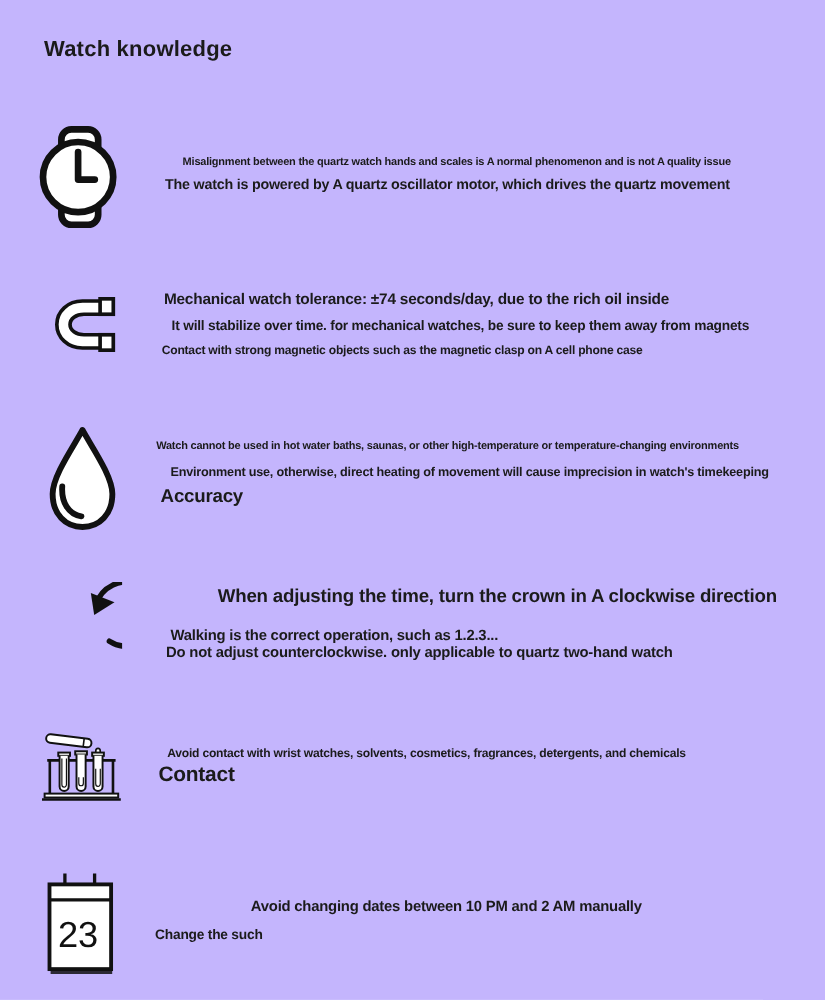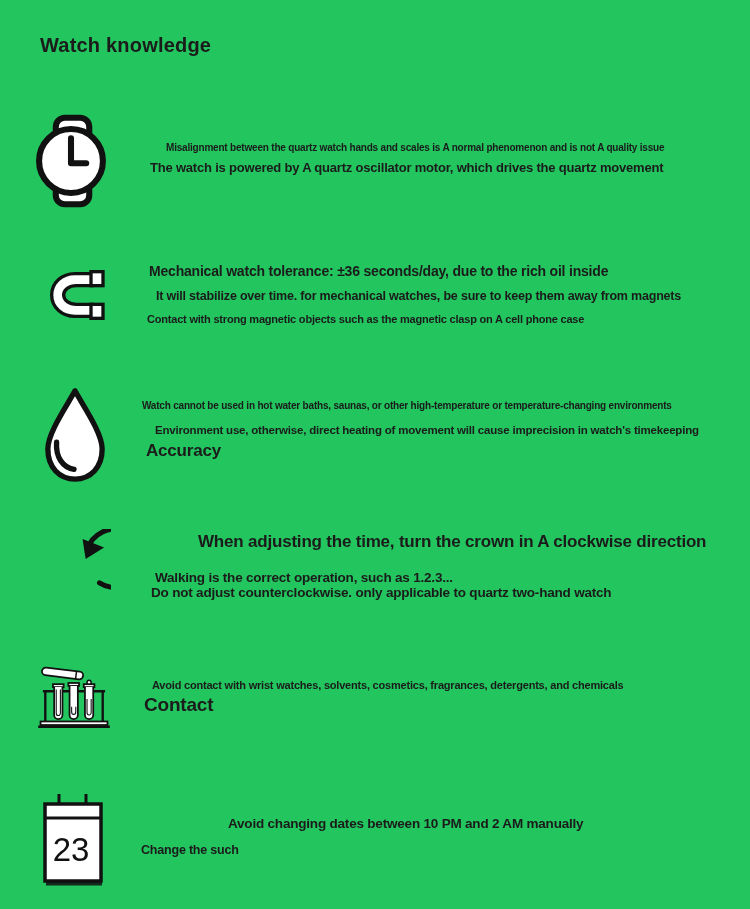--- a/index.html
+++ b/index.html
@@ -1,20 +1,20 @@
 <!DOCTYPE html>
 <html><head>
 <meta charset="utf-8">
 <style>
   html, body { margin: 0; padding: 0; background: #ffffff; }
   .page {
     position: relative;
     width: 750px;
     height: 909px;
-    background: #22c55e;
+    background: #c4b5fd;
     font-family: "Liberation Sans", sans-serif;
     color: #1b1b1b;
     overflow: hidden;
   }
   .title {
     position: absolute;
     left: 40px; top: 34px;
     font-size: 20px;
     font-weight: bold;
     letter-spacing: 0.2px;
@@ -77,21 +77,21 @@
   <div class="line s1-l2">The watch is powered by A quartz oscillator motor, which drives the quartz movement</div>
   <div class="line s1-l1">Misalignment between the quartz watch hands and scales is A normal phenomenon and is not A quality issue</div>
 
   <div class="icon icon-s2">
     <svg viewBox="0 0 90 80" xmlns="http://www.w3.org/2000/svg">
       <path d="M68 8 H42 C22 8 7 22 7 40 C7 58 22 72 42 72 H68 V54 H44 C33 54 25 48 25 40 C25 32 33 26 44 26 H68 Z" fill="#ffffff" stroke="#111111" stroke-width="5" stroke-linejoin="miter"></path>
       <rect x="66" y="5" width="18" height="21" fill="#ffffff" stroke="#111111" stroke-width="5"></rect>
       <rect x="66" y="54" width="18" height="21" fill="#ffffff" stroke="#111111" stroke-width="5"></rect>
     </svg>
   </div>
-  <div class="line s2-l1">Mechanical watch tolerance: ±36 seconds/day, due to the rich oil inside</div>
+  <div class="line s2-l1">Mechanical watch tolerance: ±74 seconds/day, due to the rich oil inside</div>
   <div class="line s2-l2">It will stabilize over time. for mechanical watches, be sure to keep them away from magnets</div>
   <div class="line s2-l3">Contact with strong magnetic objects such as the magnetic clasp on A cell phone case</div>
 
   <div class="icon icon-s3">
     <svg viewBox="0 0 66 100" xmlns="http://www.w3.org/2000/svg">
       <path d="M33 5 C25 20 5 48 5 65 C5 84 17 96 33 96 C49 96 61 84 61 65 C61 48 41 20 33 5 Z" fill="#ffffff" stroke="#111111" stroke-width="5.5" stroke-linejoin="round"></path>
       <path d="M14 58 C13 73 20 84 32 86" fill="none" stroke="#111111" stroke-width="5.5" stroke-linecap="round"></path>
     </svg>
   </div>
   <div class="line s3-l1">Watch cannot be used in hot water baths, saunas, or other high-temperature or temperature-changing environments</div>

